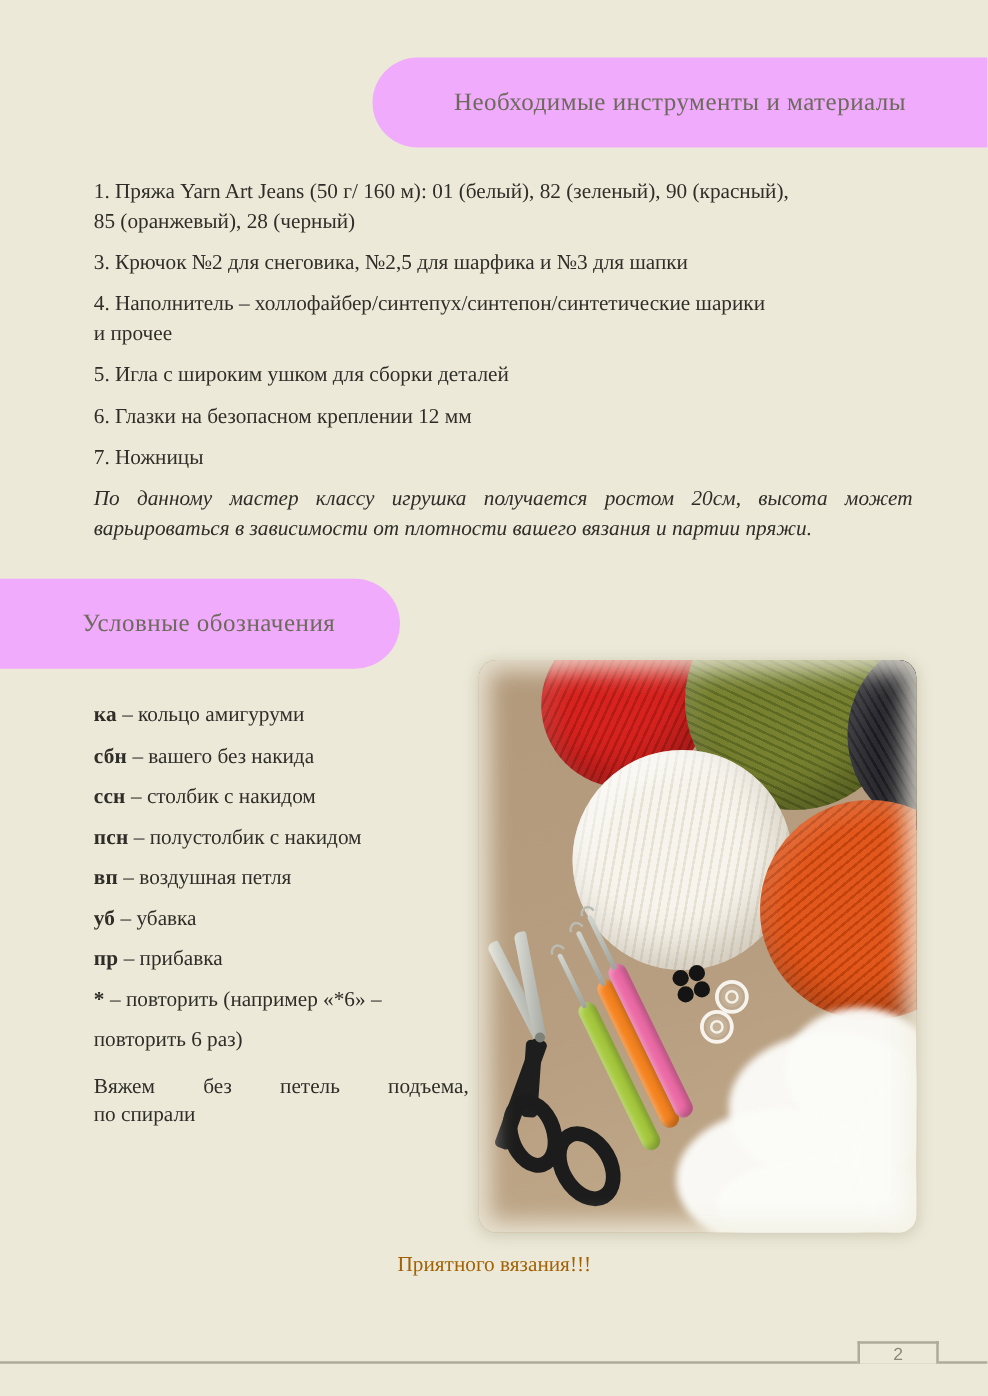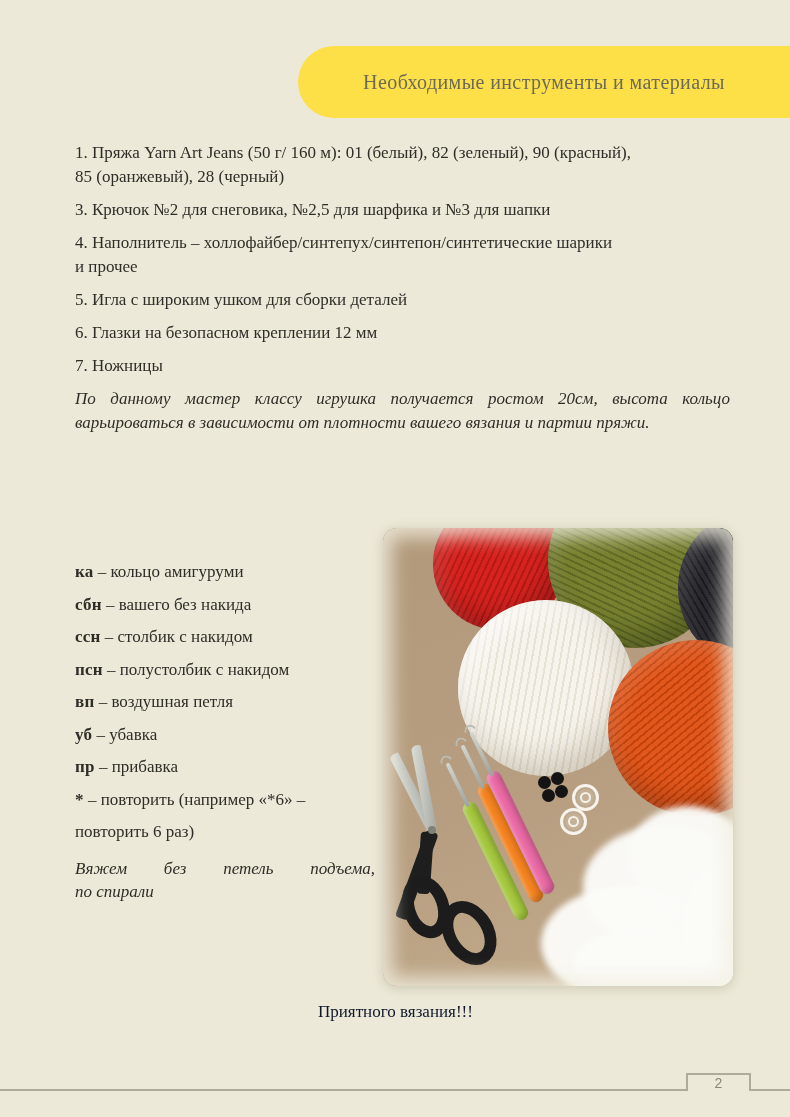--- a/index.html
+++ b/index.html
@@ -4,35 +4,35 @@
 <style>
   html,body{margin:0;padding:0;}
   body{
     width:790px;height:1117px;overflow:hidden;
     font-family:"Liberation Serif","DejaVu Serif",serif;
     background:#ECE9D8;
   }
   .page{position:relative;width:790px;height:1117px;background:#ECE9D8;}
 
   
-  .bar{position:absolute;background:#fde047;display:flex;align-items:center;justify-content:center;}
+  .bar{position:absolute;background:#f0abfc;display:flex;align-items:center;justify-content:center;}
   .bar1{left:298px;top:46px;width:492px;height:72px;border-radius:36px 0 0 36px;}
   .bar2{left:0;top:463px;width:320px;height:72px;border-radius:0 36px 36px 0;padding-left:14px;box-sizing:border-box;}
   .bar .bar-title{font-size:20px;letter-spacing:.4px;color:#6C6A5A;}
 
   
   .materials{position:absolute;left:75px;top:141px;width:655px;color:#2F2D28;font-family:Liberation Serif, serif;}
   .materials p.m-item{margin:0 0 9px 0;font-size:17px;line-height:24px;white-space:pre-line;}
   .materials p.m-note{margin:9px 0 0 0;font-size:17px;line-height:24px;font-style:italic;text-align:justify;}
 
   
   .legend{position:absolute;left:75px;top:556px;width:300px;color:#2F2D28;}
   .legend p.abbr{margin:0;font-size:17px;line-height:32.5px;}
   .legend p.abbr b{letter-spacing:.2px;text-align:center;}
-  .legend .legend-note{margin:8px 0 0 0;font-size:17px;line-height:23px;font-style:italic;}
+  .legend .legend-note{margin:8px 0 0 0;font-size:17px;line-height:23px;}
   .legend .legend-note .jline{display:block;text-align:justify;text-align-last:justify;}
 
   
   .photo{position:absolute;left:383px;top:528px;width:350px;height:458px;border-radius:14px;
          overflow:hidden;background:linear-gradient(160deg,#B2997B 0%,#B79E80 55%,#C2AB8C 100%);
          box-shadow:0 2px 12px rgba(120,110,80,.28);}
   .ball{position:absolute;border-radius:50%;
         box-shadow:inset -10px -14px 26px rgba(0,0,0,.25), inset 8px 10px 18px rgba(255,255,255,.14);}
   .ball-red{left:50px;top:-30px;width:132px;height:132px;
         background:repeating-linear-gradient(115deg,#D7231F 0 4px,#B51A16 4px 6px);}
@@ -84,21 +84,21 @@
   .washer{position:absolute;width:21px;height:21px;border-radius:50%;
           border:3px solid rgba(252,250,244,.92);background:rgba(255,255,255,.18);
           box-shadow:inset 0 0 0 2px rgba(170,150,120,.3);}
   .washer::after{content:'';position:absolute;left:5px;top:5px;width:7px;height:7px;border-radius:50%;
           border:2px solid rgba(250,248,240,.9);}
 
   .vignette{position:absolute;inset:0;border-radius:14px;pointer-events:none;
           box-shadow:inset 0 0 18px 9px rgba(243,240,226,.8);}
 
   
-  .closing{position:absolute;left:318px;top:1002px;font-size:17px;color:#0f172a;}
+  .closing{position:absolute;left:318px;top:1002px;font-size:17px;color:#a16207;}
 
   
   .footer-line{position:absolute;left:0;top:1089px;width:790px;height:2px;background:#ADAB9A;}
   .page-tab{position:absolute;left:686px;top:1073px;width:65px;height:18px;background:#ECE9D8;
             border:2px solid #ADAB9A;border-bottom:none;box-sizing:border-box;
             display:flex;align-items:center;justify-content:center;z-index:2;}
   .page-tab span{font-size:14px;color:#8A887A;font-family:"Liberation Sans",sans-serif;}
 </style>
 </head>
 <body>
@@ -111,23 +111,26 @@
 
   <div class="materials">
     <p class="m-item">1. Пряжа Yarn Art Jeans (50 г/ 160 м): 01 (белый), 82 (зеленый), 90 (красный),
 85 (оранжевый), 28 (черный)</p>
     <p class="m-item">3. Крючок №2 для снеговика, №2,5 для шарфика и №3 для шапки</p>
     <p class="m-item">4. Наполнитель – холлофайбер/синтепух/синтепон/синтетические шарики
 и прочее</p>
     <p class="m-item">5. Игла с широким ушком для сборки деталей</p>
     <p class="m-item">6. Глазки на безопасном креплении 12 мм</p>
     <p class="m-item">7. Ножницы</p>
-    <p class="m-note">По данному мастер классу игрушка получается ростом 20см, высота кольцо варьироваться в зависимости от плотности вашего вязания и партии пряжи.</p>
+    <p class="m-note">По данному мастер классу игрушка получается ростом 20см, высота может варьироваться в зависимости от плотности вашего вязания и партии пряжи.</p>
   </div>
 
+  <div class="bar bar2">
+    <span class="bar-title">Условные обозначения</span>
+  </div>
 
   <div class="legend">
     <p class="abbr"><b>ка</b> <span>– кольцо амигуруми</span></p>
     <p class="abbr"><b>сбн</b> <span>– вашего без накида</span></p>
     <p class="abbr"><b>ссн</b> <span>– столбик с накидом</span></p>
     <p class="abbr"><b>псн</b> <span>– полустолбик с накидом</span></p>
     <p class="abbr"><b>вп</b> <span>– воздушная петля</span></p>
     <p class="abbr"><b>уб</b> <span>– убавка</span></p>
     <p class="abbr"><b>пр</b> <span>– прибавка</span></p>
     <p class="abbr"><b>*</b> <span>– повторить (например «*6» – повторить 6 раз)</span></p>

